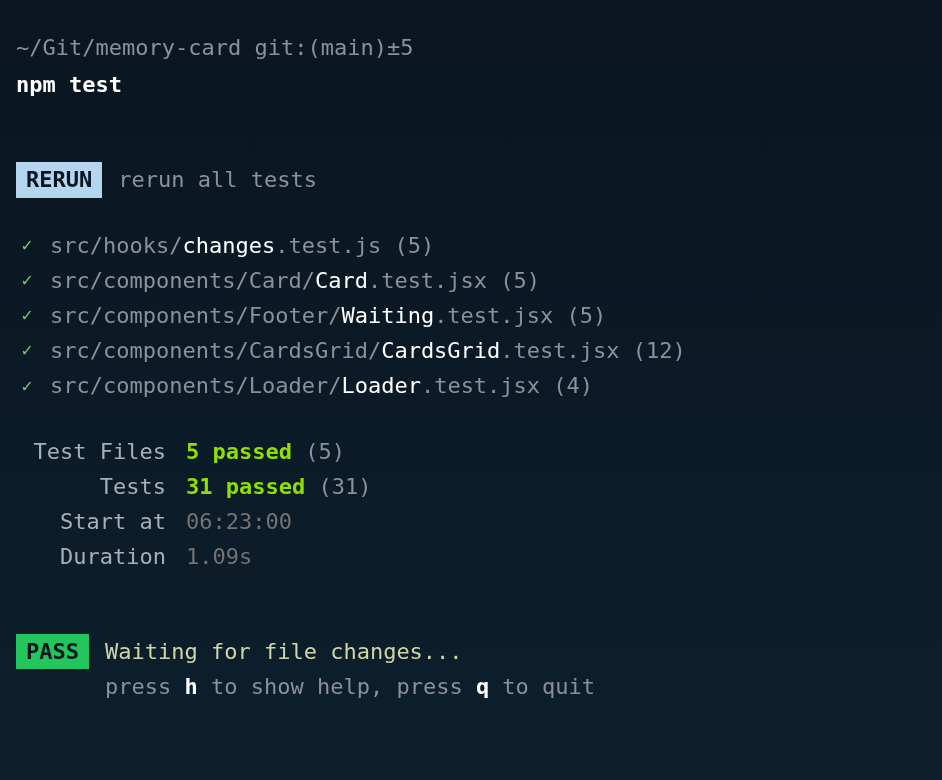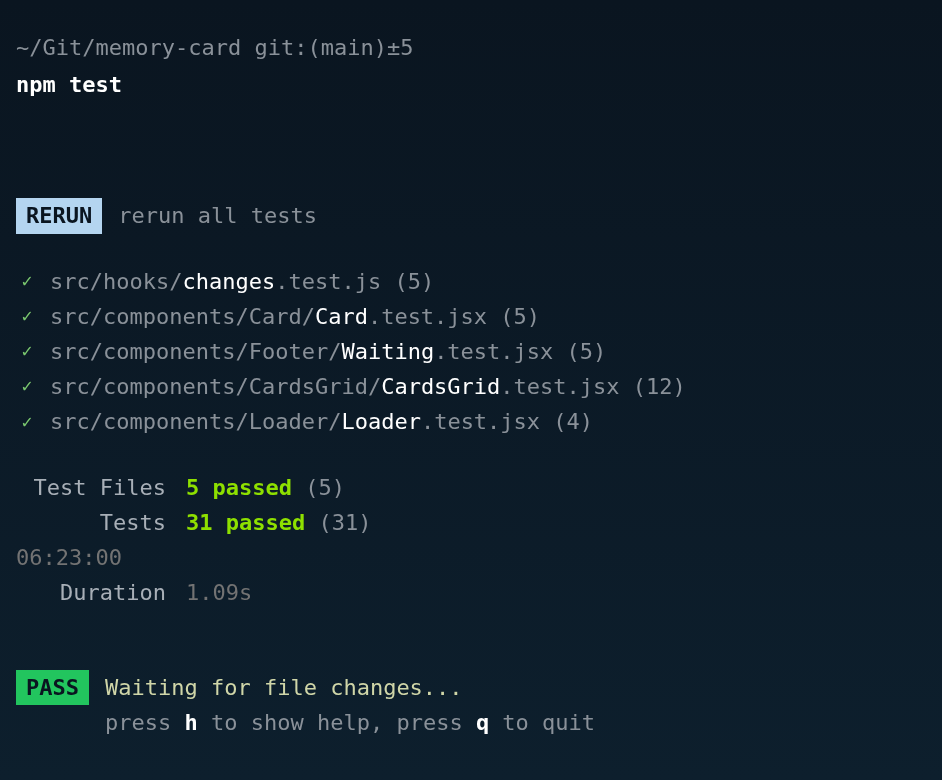--- a/index.html
+++ b/index.html
@@ -18,21 +18,21 @@
       height: 780px;
       overflow: hidden;
     }
     .prompt-line {
       color: #8a9199;
       margin-bottom: 2px;
     }
     .command-line {
       color: #ffffff;
       font-weight: bold;
-      margin-bottom: 96px;
+      margin-bottom: 60px;
     }
     .rerun-line {
       margin-bottom: 30px;
       display: flex;
       align-items: center;
       gap: 16px;
     }
     .badge-rerun {
       background: #b4d5f0;
       color: #0a1520;
@@ -162,20 +162,21 @@
 <div class="summary">
   <div class="summary-row">
     <span class="summary-label">Test Files</span>
     <span><span class="passed">5 passed</span> <span class="total">(5)</span></span>
   </div>
   <div class="summary-row">
     <span class="summary-label">Tests</span>
     <span><span class="passed">31 passed</span> <span class="total">(31)</span></span>
   </div>
   <div class="summary-row">
+    <span class="summary-label">Start at</span>
     <span class="summary-value">06:23:00</span>
   </div>
   <div class="summary-row">
     <span class="summary-label">Duration</span>
     <span class="summary-value">1.09s</span>
   </div>
 </div>
 
 <div class="footer">
   <span class="badge-pass">PASS</span>

